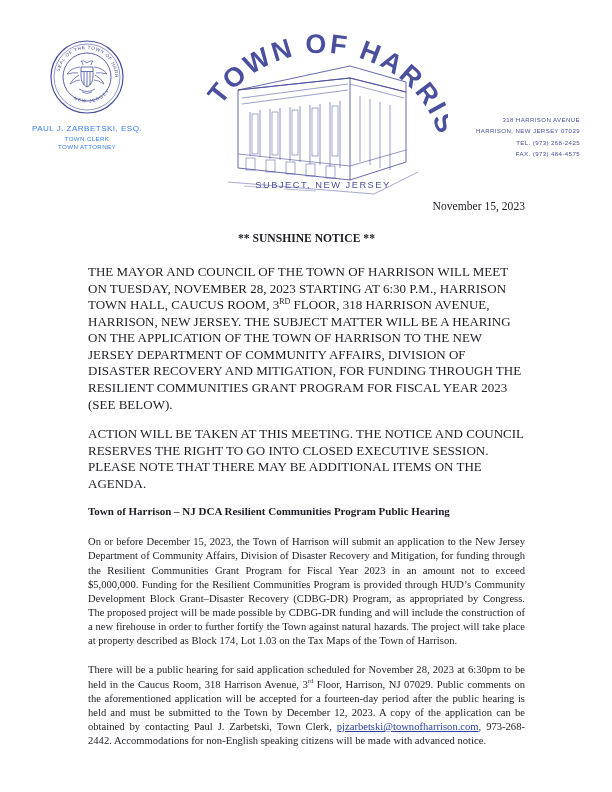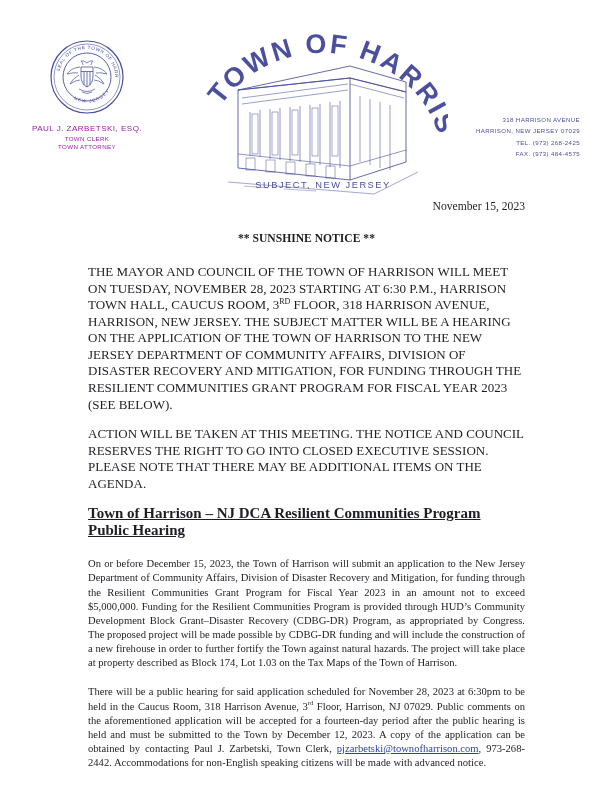--- a/index.html
+++ b/index.html
@@ -35,21 +35,21 @@
     height: 76px;
   }
   .seal svg { display: block; }
 
   .officer-block {
     position: absolute;
     left: 14px;
     top: 124px;
     width: 146px;
     text-align: center;
-    color: #a21caf;
+    color: #3b82f6;
     font-family: "Liberation Sans", sans-serif;
   }
   .officer-name {
     font-size: 8.1px;
     letter-spacing: 0.45px;
     white-space: nowrap;
   }
   .officer-title {
     font-size: 6.2px;
     letter-spacing: 0.35px;
@@ -114,23 +114,22 @@
     margin-bottom: 13px;
   }
   .signature-line {
     text-align: center;
     font-size: 11.6px;
     font-weight: bold;
     margin-top: 5px;
     margin-bottom: 22px;
   }
   .section-head {
-    font-size: 15px;
+    font-size: 11px;
     font-weight: bold;
-    text-decoration: underline;
     margin-bottom: 18px;
   }
   .body-para {
     font-size: 10.6px;
     line-height: 1.335;
     text-align: justify;
     margin-bottom: 15px;
   }
   sup {
     font-size: 0.62em;

